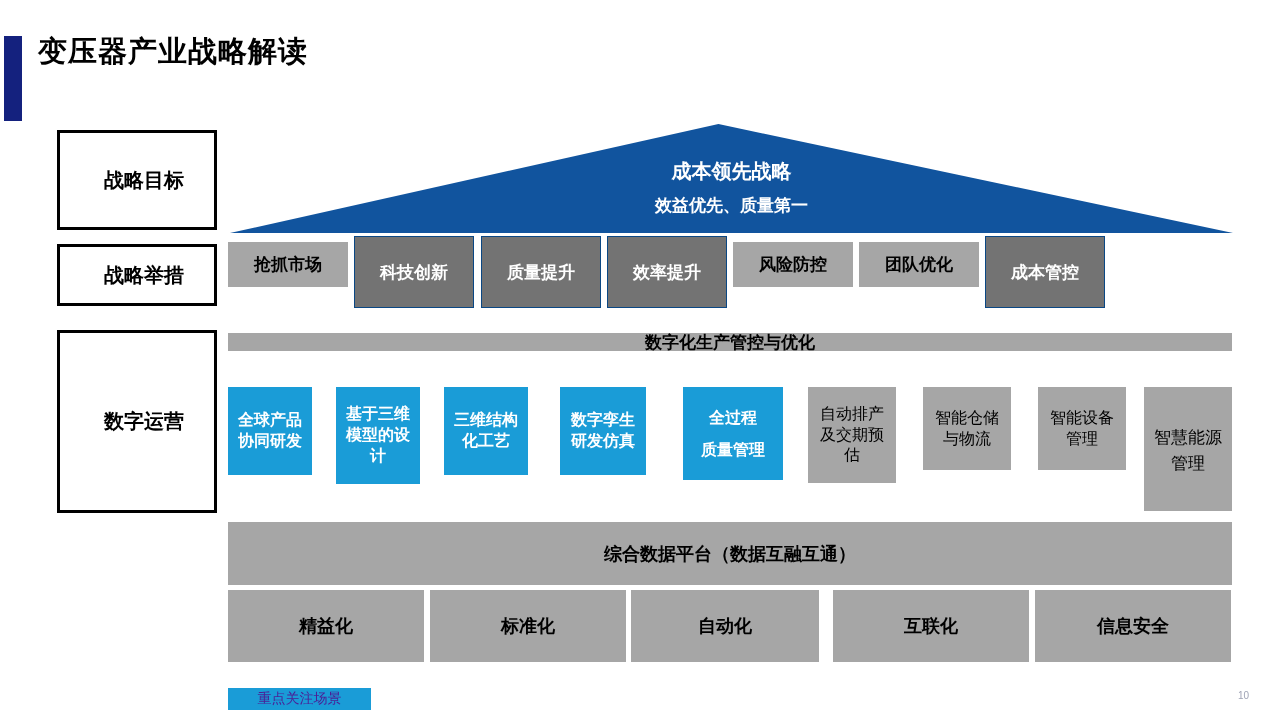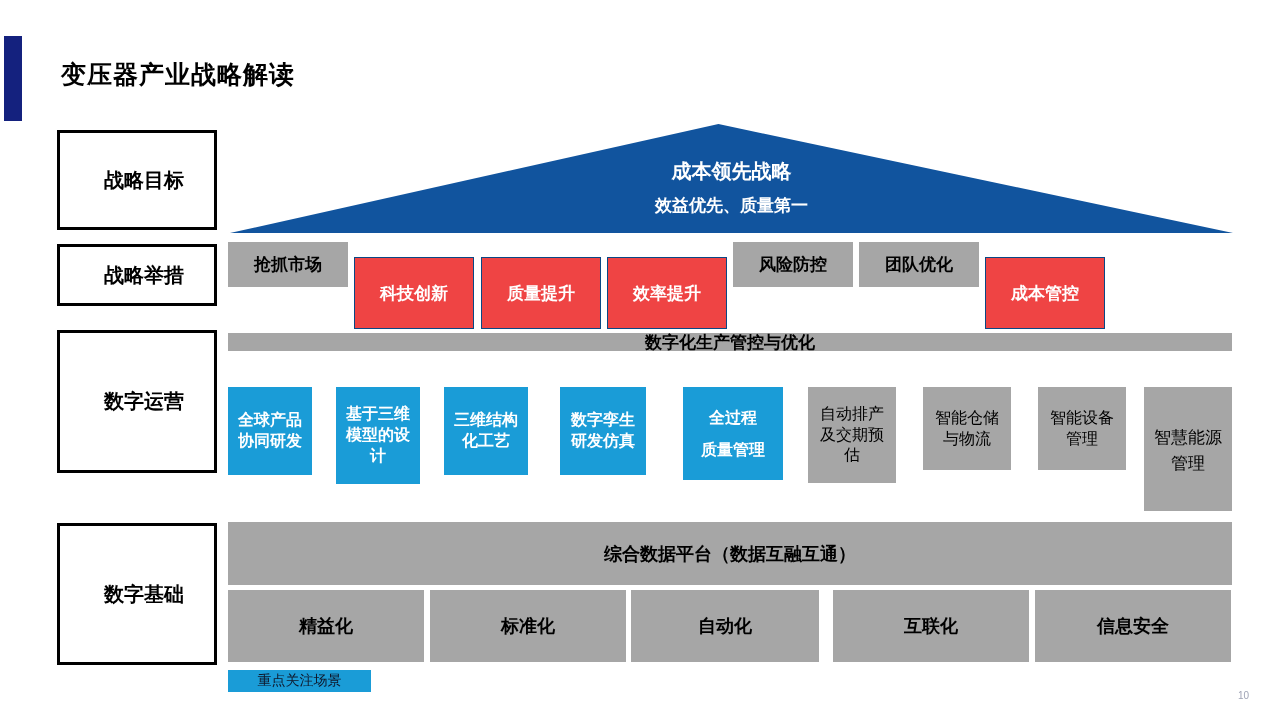--- a/index.html
+++ b/index.html
@@ -3,67 +3,66 @@
 <meta charset="utf-8">
 <style>
   html,body{margin:0;padding:0;background:#fff;}
   .slide{position:relative;width:1280px;height:720px;background:#ffffff;overflow:hidden;
          font-family:"Liberation Sans","DejaVu Sans",sans-serif;}
   .abs{position:absolute;box-sizing:border-box;}
   .center{display:flex;align-items:center;justify-content:center;text-align:center;}
   .pre{white-space:pre-line;}
 
   .accent-bar{left:4px;top:36px;width:18px;height:85px;background:#14217E;}
-  .page-title{left:38px;top:58px;font-size:25px;font-weight:bold;color:#000;letter-spacing:1px;margin-left:23px;}
+  .page-title{left:38px;top:32px;font-size:29px;font-weight:bold;color:#000;letter-spacing:1px;}
 
   .side-box{left:57px;width:160px;border:3px solid #000;background:#fff;
             font-size:20px;font-weight:bold;color:#000;padding-left:14px;}
 
   .pyramid{left:230px;top:124px;width:1003px;height:109px;background:#11549E;
            clip-path:polygon(48.7% 0%,100% 100%,0% 100%);}
   .pyr-line1{left:0;top:34px;width:100%;text-align:center;font-size:20px;font-weight:bold;color:#fff;}
   .pyr-line2{left:0;top:70px;width:100%;text-align:center;font-size:17px;font-weight:bold;color:#fff;}
 
-  .m-blue{top:257px;height:72px;background:#ef4444;border:1px solid #0A4784;
+  .m-blue{top:236px;height:72px;background:#737373;border:1px solid #0A4784;
           color:#fff;font-size:17px;font-weight:bold;}
   .m-gray{top:242px;height:45px;background:#A6A6A6;color:#000;font-size:17px;font-weight:bold;}
 
   .ops-bar{left:228px;top:333px;width:1004px;height:18px;background:#A6A6A6;
            color:#000;font-size:17px;font-weight:bold;}
   .op-blue{background:#1A9CD7;color:#fff;font-size:16px;font-weight:bold;line-height:1.3;}
   .op-blue.spaced{line-height:2.0;}
   .op-gray{background:#A6A6A6;color:#000;font-size:16px;font-weight:normal;line-height:1.3;margin-left:8px;}
   .op-serif{background:#A6A6A6;color:#000;font-size:17px;font-weight:normal;
             font-family:"Liberation Serif","DejaVu Serif",serif;line-height:1.5;
             align-items:flex-start;padding-top:38px;}
 
   .found-bar{left:228px;top:522px;width:1004px;height:63px;background:#A6A6A6;
              color:#000;font-size:18px;font-weight:bold;}
   .found-box{top:590px;height:72px;background:#A6A6A6;color:#000;font-size:18px;font-weight:bold;}
 
   .legend-dark{left:60px;top:677px;width:158px;height:24px;background:#0D57A6;
                border:1px solid #8a8a8a;color:#fff;font-size:15px;font-weight:bold;
                font-family:"Liberation Serif","DejaVu Serif",serif;}
-  .legend-light{left:228px;top:670px;width:143px;height:22px;background:#1A9CD7;
-                color:#0f172a;font-size:14px;font-weight:normal;
+  .legend-light{left:228px;top:688px;width:143px;height:22px;background:#1A9CD7;
+                color:#4c1d95;font-size:14px;font-weight:normal;
                 font-family:"Liberation Serif","DejaVu Serif",serif;}
   .page-num{left:1238px;top:690px;font-size:10px;color:#9FA3B5;}
 </style>
 </head>
 <body>
 
 <div class="slide">
 
   <div class="abs accent-bar"></div>
   <div class="abs page-title">变压器产业战略解读</div>
 
   <div class="abs center side-box" style="top:130px;height:100px;">战略目标</div>
   <div class="abs center side-box" style="top:244px;height:62px;">战略举措</div>
-  <div class="abs center side-box" style="top:330px;height:143px;">数字运营</div>
-  <div class="abs center side-box" style="top:523px;height:142px;">数字基础</div>
+  <div class="abs center side-box" style="top:330px;height:183px;">数字运营</div>
 
   <div class="abs pyramid">
     <div class="abs pyr-line1">成本领先战略</div>
     <div class="abs pyr-line2">效益优先、质量第一</div>
   </div>
 
   <div class="abs center m-gray" style="left:228px;width:120px;">抢抓市场</div>
   <div class="abs center m-blue" style="left:354px;width:120px;">科技创新</div>
   <div class="abs center m-blue" style="left:481px;width:120px;">质量提升</div>
   <div class="abs center m-blue" style="left:607px;width:120px;">效率提升</div>

